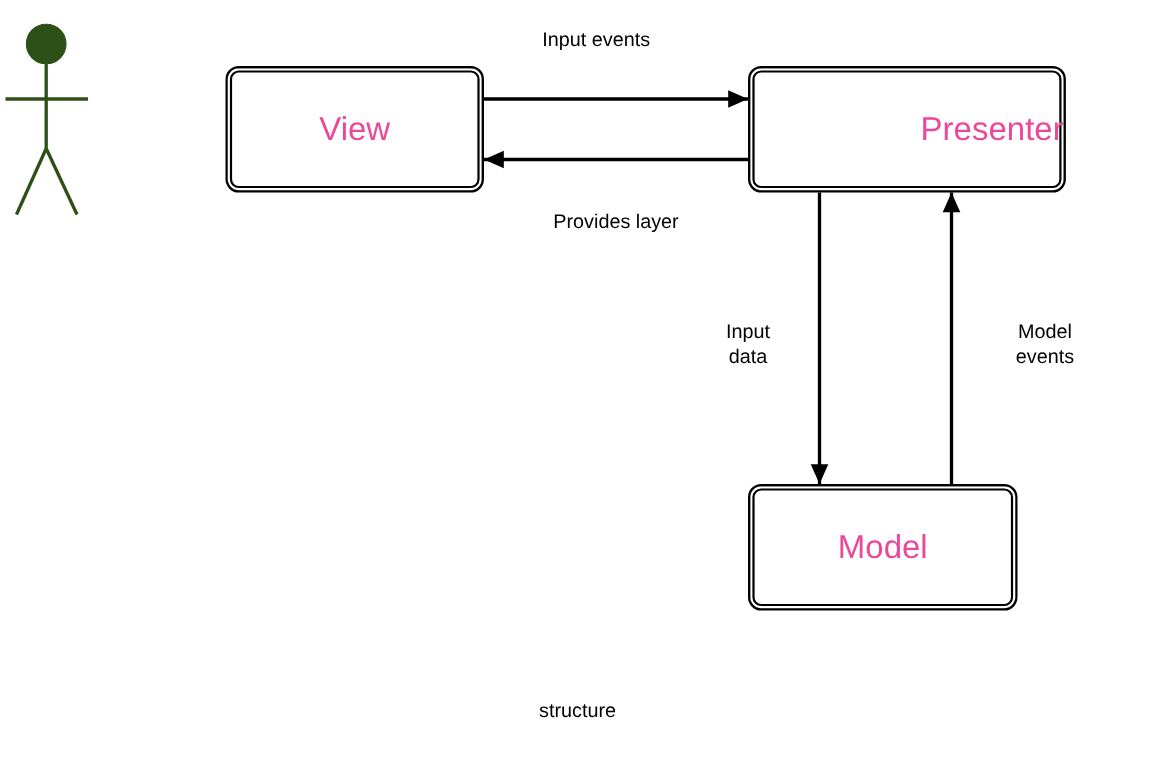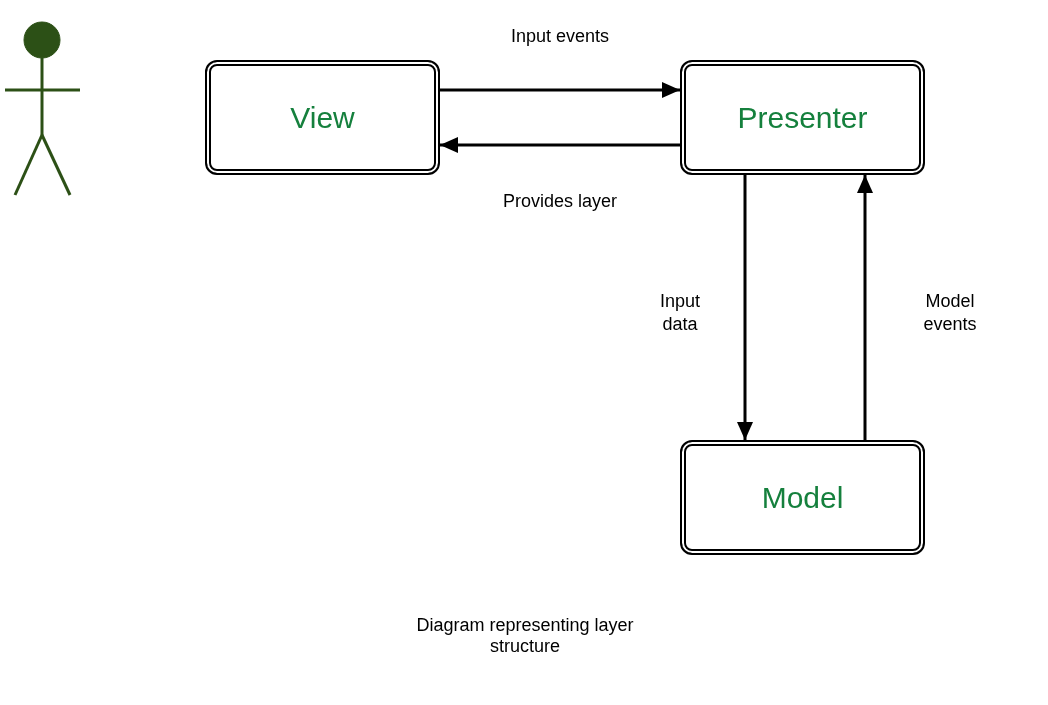--- a/index.html
+++ b/index.html
@@ -26,21 +26,21 @@
       box-sizing: border-box;
     }
     
     .box.double {
       border: 2px solid #000;
       box-shadow: inset 0 0 0 2px #fff, inset 0 0 0 4px #000;
     }
     .box-label {
       font-size: 30px;
       font-weight: 400;
-      color: #15803d;
+      color: #ec4899;
     }
     .text {
       position: absolute;
       font-size: 18px;
       color: #000;
       text-align: center;
       line-height: 1.25;
     }
     .caption {
       font-size: 18px;
@@ -107,40 +107,40 @@
     <g>
       <line class="arrow" x1="865" y1="440" x2="865" y2="175"></line>
       <polygon class="arrow-head" points="865,175 857,193 873,193"></polygon>
     </g>
   </svg>
 
   <div class="box double" style="left:205px; top:60px; width:235px; height:115px;">
     <span class="box-label">View</span>
   </div>
 
-  <div class="box double" style="left:680px; top:60px; width:245px; height:115px;">
+  <div class="box double" style="left:680px; top:60px; width:289px; height:115px;justify-content:flex-end;">
     <span class="box-label">Presenter</span>
   </div>
 
   <div class="box double" style="left:680px; top:440px; width:245px; height:115px;">
     <span class="box-label">Model</span>
   </div>
 
-  <div class="text" style="left:495px; top:25px; width:130px;">Input events</div>
+  <div class="text" style="left:477px; top:25px; width:130px;">Input events</div>
 
   <div class="text" style="left:495px; top:190px; width:130px;">Provides layer</div>
 
   <div class="text" style="left:640px; top:290px; width:80px;">
     <span>Input</span><br>
     <span>data</span>
   </div>
 
   <div class="text" style="left:900px; top:290px; width:100px;">
     <span>Model</span><br>
     <span>events</span>
   </div>
 
   <div class="caption" style="left:375px; top:615px;">
-    <span>Diagram representing layer</span><br>
+    <br>
     <span>structure</span>
   </div>
 
 </div>
 
 </body></html>

